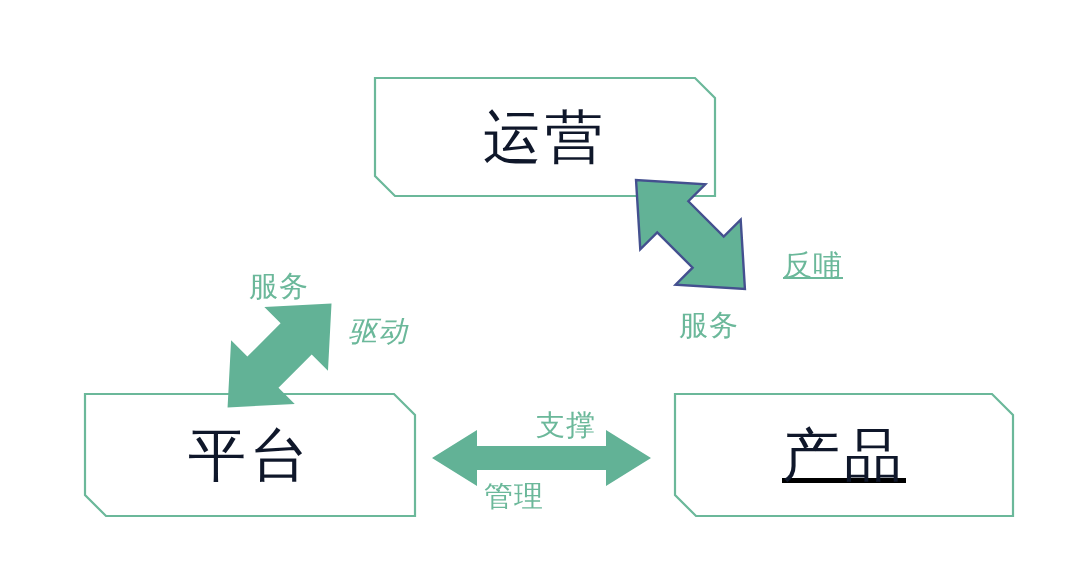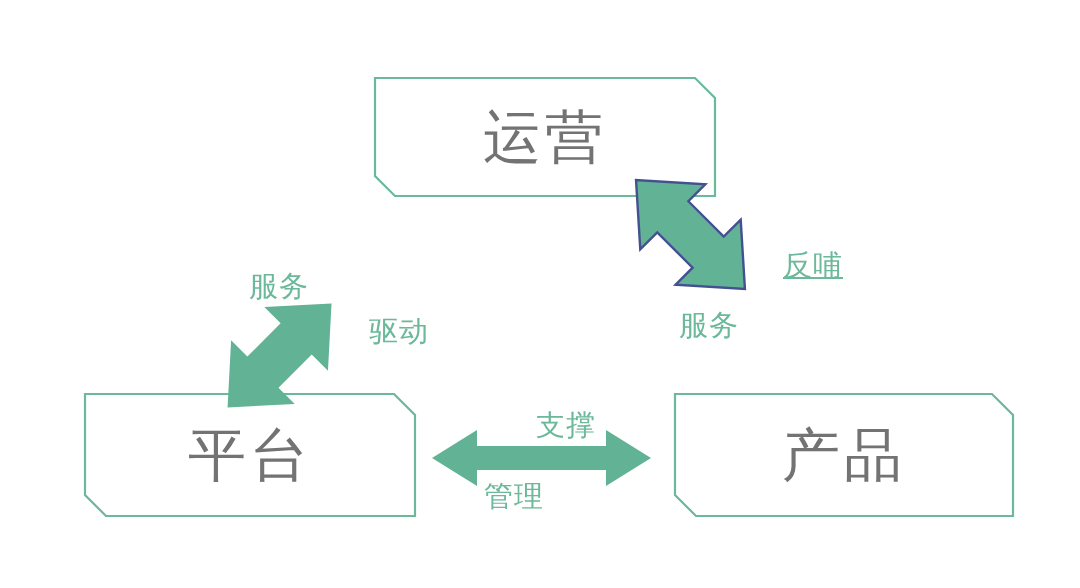--- a/index.html
+++ b/index.html
@@ -28,40 +28,40 @@
   .node-box {
     position: absolute;
     box-sizing: border-box;
     display: flex;
     align-items: center;
     justify-content: center;
   }
   .node-label {
     font-size: 58px;
     line-height: 1;
-    color: #737373;
+    color: #0f172a;
     letter-spacing: 4px;
     font-weight: 400;
     user-select: none;
   }
   #node-operation { left: 375px; top: 78px;  width: 340px; height: 118px; }
   #node-platform  { left: 85px;  top: 394px; width: 330px; height: 122px; }
-  #node-product   { left: 675px; top: 394px; width: 338px; height: 122px; }
+  #node-product   { left: 675px; top: 394px; width: 338px; height: 122px; text-decoration: underline; }
 
   .edge-label {
     position: absolute;
     font-size: 29px;
     line-height: 1;
     color: #6bb89a;
     letter-spacing: 1px;
     white-space: nowrap;
     user-select: none;
   }
   #label-left-service   { left: 249px; top: 272px; }
-  #label-left-drive     { left: 369px; top: 317px; }
+  #label-left-drive     { left: 348px; top: 317px; font-style: italic; }
   #label-right-feedback { left: 783px; top: 251px; text-decoration: underline; }
   #label-right-service  { left: 679px; top: 311px; }
   #label-bottom-support { left: 508px; top: 411px; margin-left: 28px; }
   #label-bottom-manage  { left: 484px; top: 482px; }
 </style>
 </head>
 <body>
 
 <div id="diagram-root">
 

